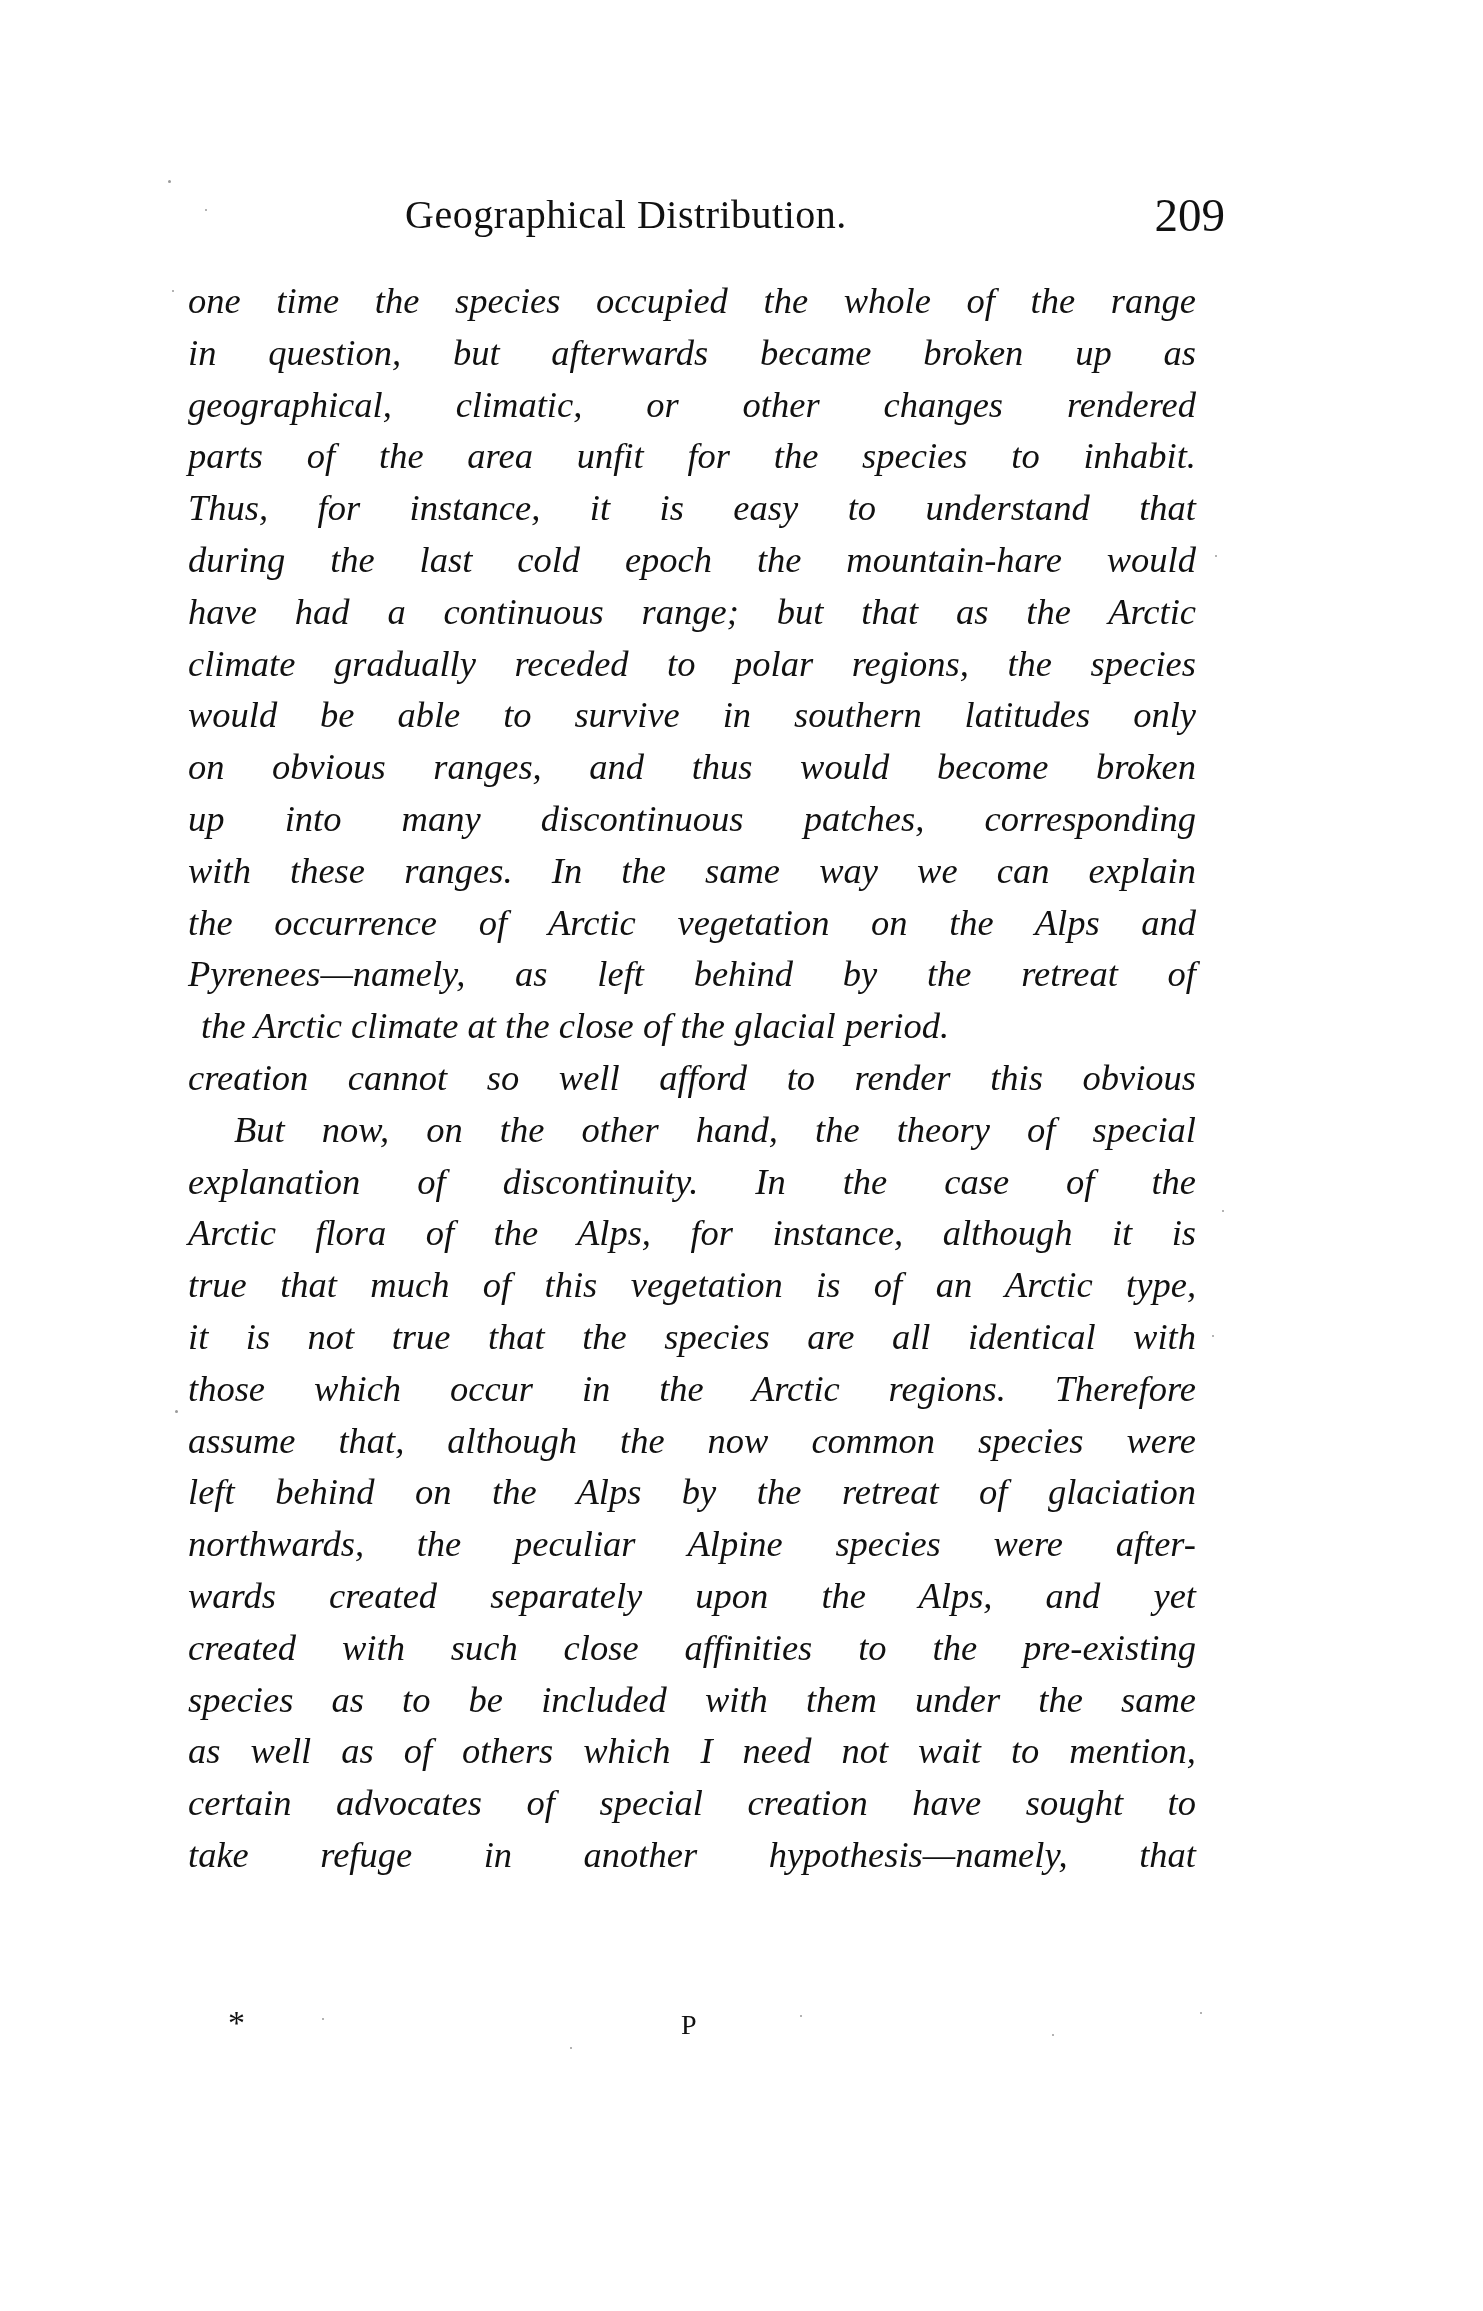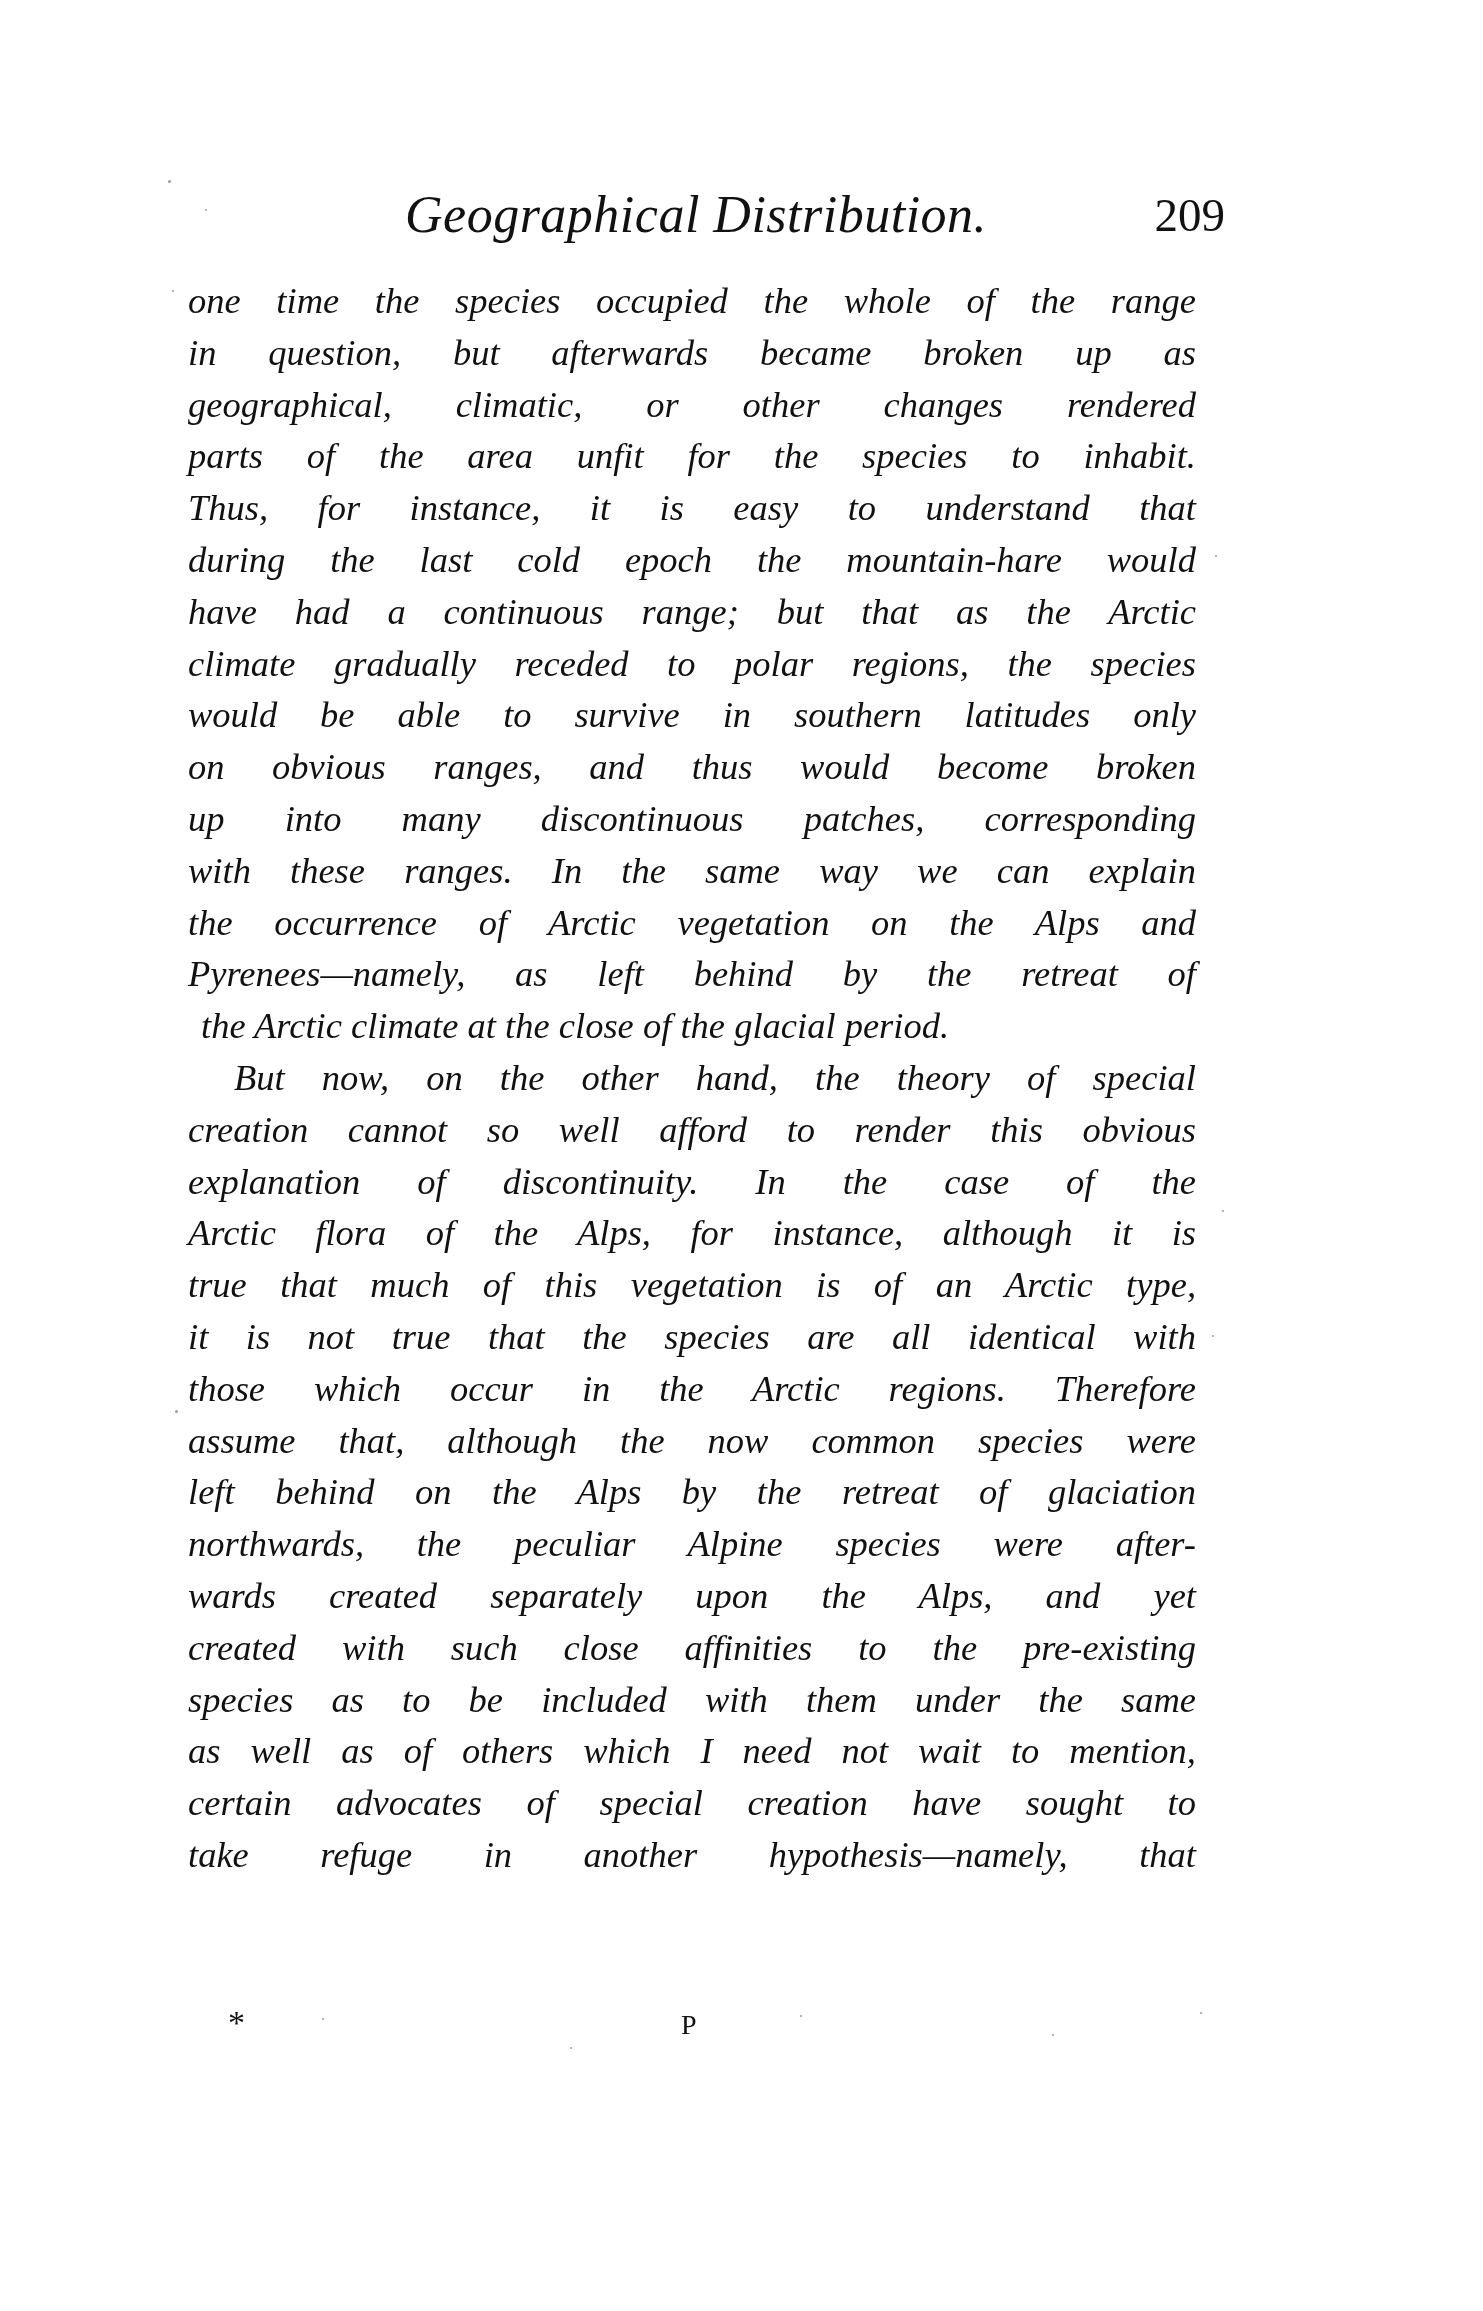--- a/index.html
+++ b/index.html
@@ -26,22 +26,21 @@
     position: absolute;
     top: 190px;
     left: 405px;
     width: 820px;
     height: 50px;
   }
   .running-title {
     position: absolute;
     left: 0;
     top: 0;
-    font-style: italic;
-    font-size: 52px;
+    font-size: 40px;
     letter-spacing: 0.5px;
     line-height: 50px;
     white-space: nowrap;
     text-align: right;
   }
   .page-number {
     position: absolute;
     right: 0;
     top: 0;
     font-size: 47px;
@@ -121,22 +120,22 @@
       <span class="line">climate gradually receded to polar regions, the species</span>
       <span class="line">would be able to survive in southern latitudes only</span>
       <span class="line">on obvious ranges, and thus would become broken</span>
       <span class="line">up into many discontinuous patches, corresponding</span>
       <span class="line">with these ranges.  In the same way we can explain</span>
       <span class="line">the occurrence of Arctic vegetation on the Alps and</span>
       <span class="line">Pyrenees—namely, as left behind by the retreat of</span>
       <span class="line last">the Arctic climate at the close of the glacial period.</span>
     </div>
     <div class="paragraph">
+      <span class="line">creation cannot so well afford to render this obvious</span>
       <span class="line indent">But now, on the other hand, the theory of special</span>
-      <span class="line">creation cannot so well afford to render this obvious</span>
       <span class="line">explanation of discontinuity.  In the case of the</span>
       <span class="line">Arctic flora of the Alps, for instance, although it is</span>
       <span class="line">true that much of this vegetation is of an Arctic type,</span>
       <span class="line">it is not true that the species are all identical with</span>
       <span class="line">those which occur in the Arctic regions.  Therefore</span>
       <span class="line">assume that, although the now common species were</span>
       <span class="line">left behind on the Alps by the retreat of glaciation</span>
       <span class="line">northwards, the peculiar Alpine species were after-</span>
       <span class="line">wards created separately upon the Alps, and yet</span>
       <span class="line">created with such close affinities to the pre-existing</span>

